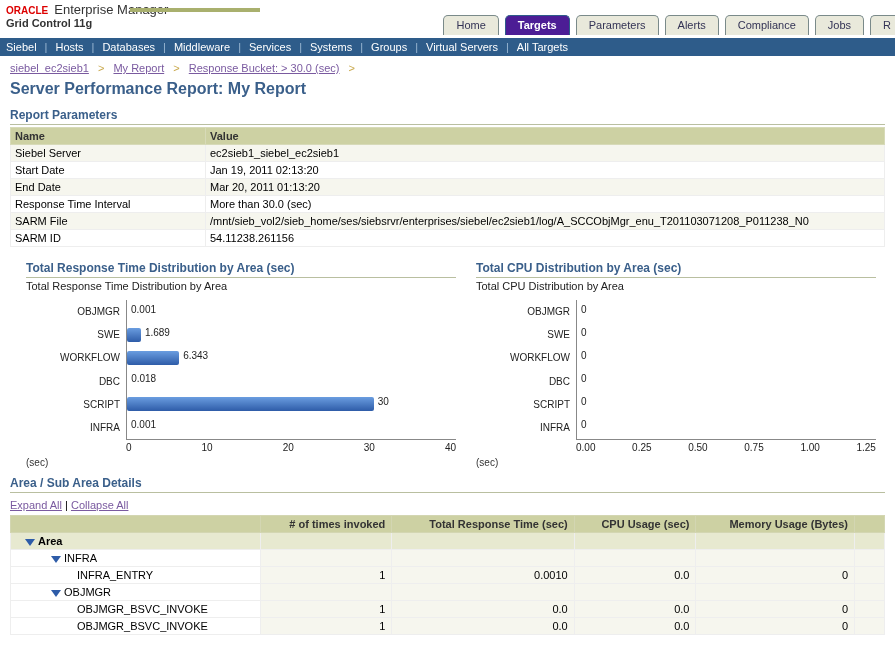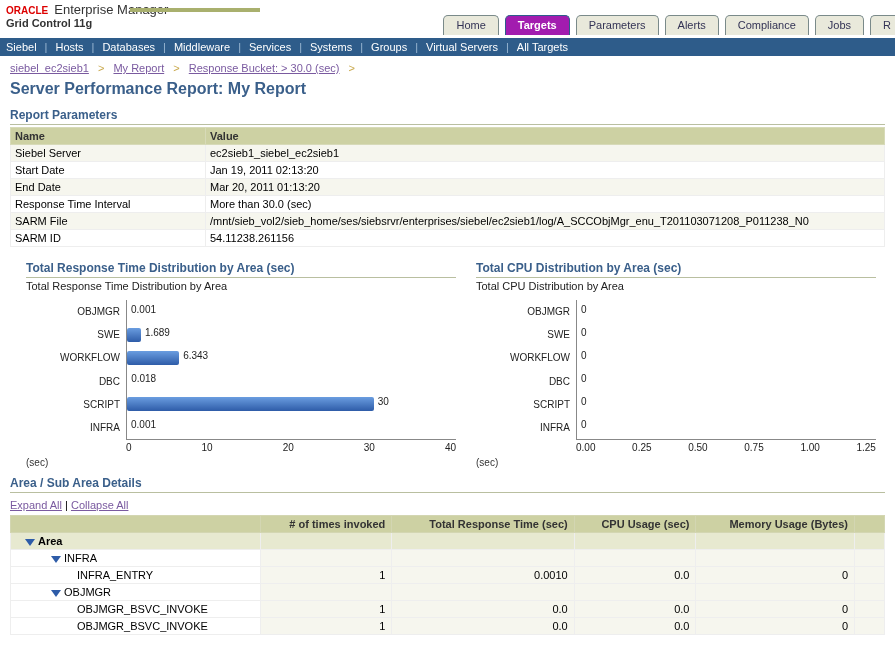--- a/index.html
+++ b/index.html
@@ -5,21 +5,21 @@
   * { box-sizing: border-box; }
   body { margin: 0; font-family: Arial, Helvetica, sans-serif; font-size: 11px; color: #000; background: #fff; }
   .header { position: relative; height: 38px; border-bottom: 0; }
   .logo-row { display: flex; align-items: baseline; padding: 2px 6px 0 6px; }
   .oracle-logo { color: #d00; font-weight: bold; font-size: 10px; letter-spacing: 0px; font-family: Arial; }
   .em-text { font-size: 13px; color: #333; margin-left: 6px; font-weight: normal; }
   .bar { position: absolute; left: 130px; top: 8px; width: 130px; height: 4px; background: #a9b06e; }
   .subbrand { font-size: 11px; color: #333; font-weight: bold; padding: 0 6px; }
   .tabs { position: absolute; right: 0; top: 15px; display: flex; gap: 6px; padding-right: 0; border-radius: 10px; }
   .tab { padding: 3px 12px 4px 12px; border: 1px solid #7a8a8a; border-bottom: none; border-top-left-radius: 5px; border-top-right-radius: 5px; background: #e9e9db; font-size: 11px; color: #335; cursor: pointer; }
-  .tab.active { background: #a21caf; color: #fff; font-weight: bold; border-color:#2e5c8a; }
+  .tab.active { background: #4c1d95; color: #fff; font-weight: bold; border-color:#2e5c8a; }
   .tab.cut { border-top-right-radius: 0; border-right: none; padding-right: 4px; }
   .subnav { background: #2e5c8a; color: #fff; padding: 3px 6px; font-size: 11px; display: flex; gap: 8px; }
   .subnav a { color: #fff; text-decoration: none; cursor: pointer; }
   .subnav .sep { color: #9bb8d3; }
   .breadcrumb { padding: 6px 10px; font-size: 11px; color: #a8782b; }
   .breadcrumb a { color: #7a5aa0; text-decoration: underline; cursor:pointer; }
   .breadcrumb .gt { color: #c9a94d; margin: 0 6px; }
   h1.page-title { margin: 0 10px 10px 10px; font-size: 16px; font-weight: bold; color: #3a5f8a; }
   .section { margin: 0 10px 14px 10px; }
   .sect-title { color: #3a5f8a; font-weight: bold; font-size: 12px; border-bottom: 1px solid #b9bfa0; padding-bottom: 2px; margin-bottom: 2px; }

